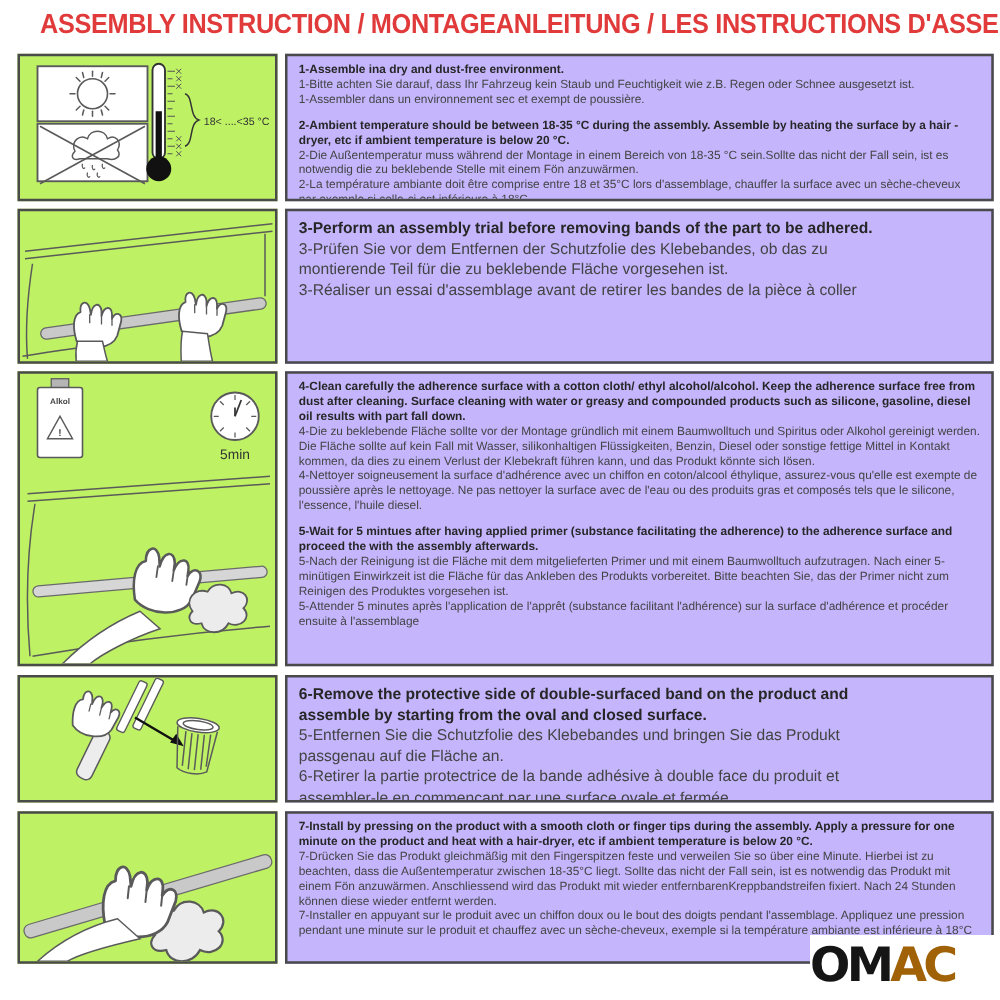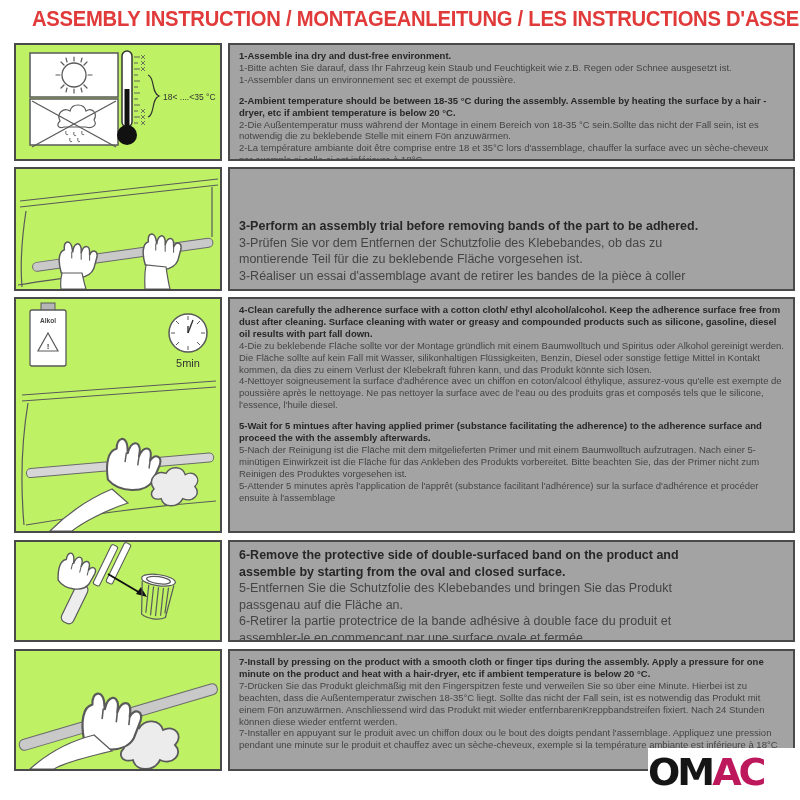--- a/index.html
+++ b/index.html
@@ -20,40 +20,40 @@
   .row2{top:167px;height:124px;}
   .row3{top:297px;height:236px;}
   .row4{top:540px;height:102px;}
   .row5{top:649px;height:122px;}
   .img-box{
     position:absolute;left:0;top:0;width:208px;height:100%;
     border:2px solid #4a4a4a;box-sizing:border-box;background:#bef264;overflow:hidden;
   }
   .text-box{
     position:absolute;left:214px;top:0;width:567px;height:100%;
-    border:2px solid #4a4a4a;box-sizing:border-box;background:#a3a3a3;
+    border:2px solid #4a4a4a;box-sizing:border-box;background:#c4b5fd;
     padding:5px 9px;overflow:hidden;
   }
   .small-text{font-size:9.5px;line-height:11.9px;}
   .small-text .sec + .sec{margin-top:9px;}
   .big-text{font-size:12.5px;line-height:16.5px;}
-  .row2 .text-box{display:flex;flex-direction:column;justify-content:flex-end;}
+  .row2 .text-box{display:flex;flex-direction:column;justify-content:flex-start;}
   .row2 .text-box .sec{max-width:462px;}
   .row4 .text-box .sec{max-width:492px;}
   .en{font-weight:bold;color:#272727;}
   .de,.fr{color:#444444;}
   svg{display:block;}
   .logo{
     position:absolute;left:648px;top:748px;width:152px;height:48px;
     background:#ffffff;display:flex;align-items:center;justify-content:flex-start;
     font-family:"DejaVu Sans", sans-serif;font-weight:900;font-size:38px;
     letter-spacing:-3px;line-height:1;
   }
   .logo .black{color:#151515;}
-  .logo .red{color:#be185d;}
+  .logo .red{color:#a16207;}
 </style>
 </head>
 <body>
 
 <svg width="0" height="0" style="position:absolute" aria-hidden="true">
   <defs>
     <g id="hand">
       <path d="M5,36 C2,26 2,16 8,14 C7,6 13,4 15,11 L16,16 C17,7 23,6 24,13 L24,17 C26,9 32,9 32,16 L32,19 C35,13 40,15 39,21 L36,32 C32,42 14,44 5,36 Z" fill="#ffffff" stroke="#5a5a5a" stroke-width="1.4" stroke-linejoin="round"></path>
       <path d="M15,16 L15,22 M24,17 L24,23 M32,19 L32,24" fill="none" stroke="#5a5a5a" stroke-width="1" stroke-linecap="round"></path>
     </g>

